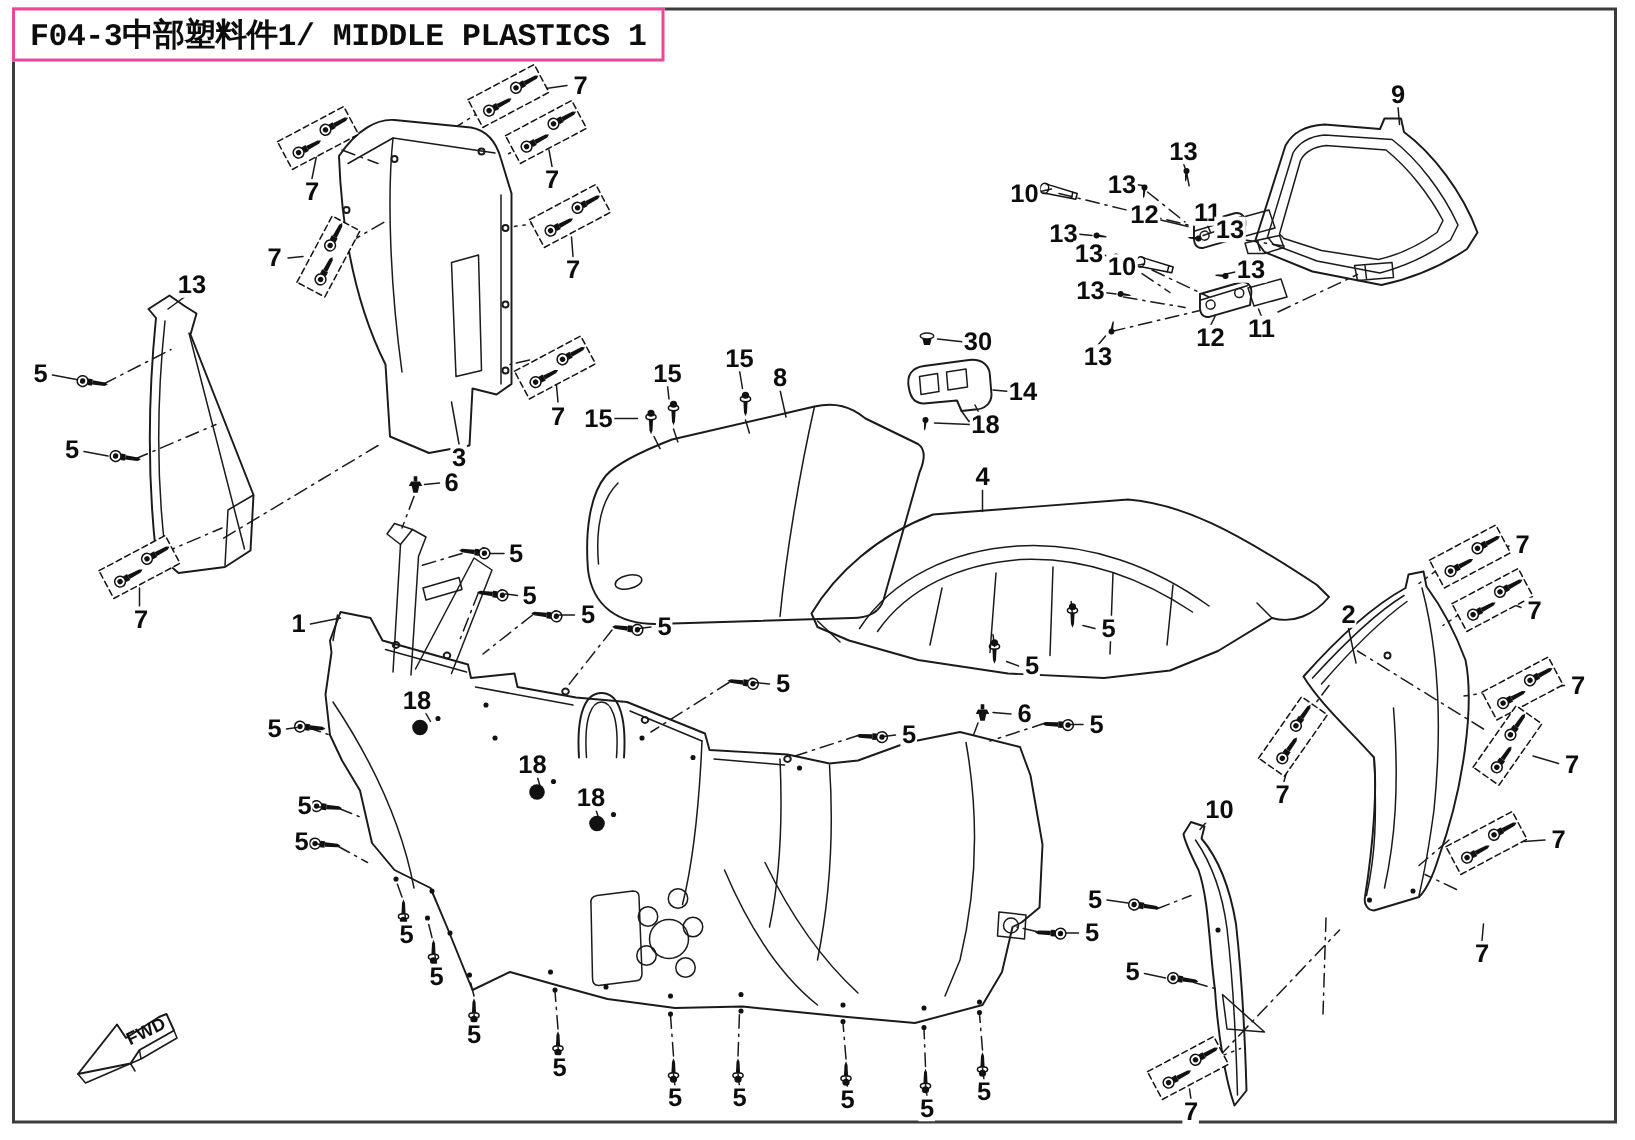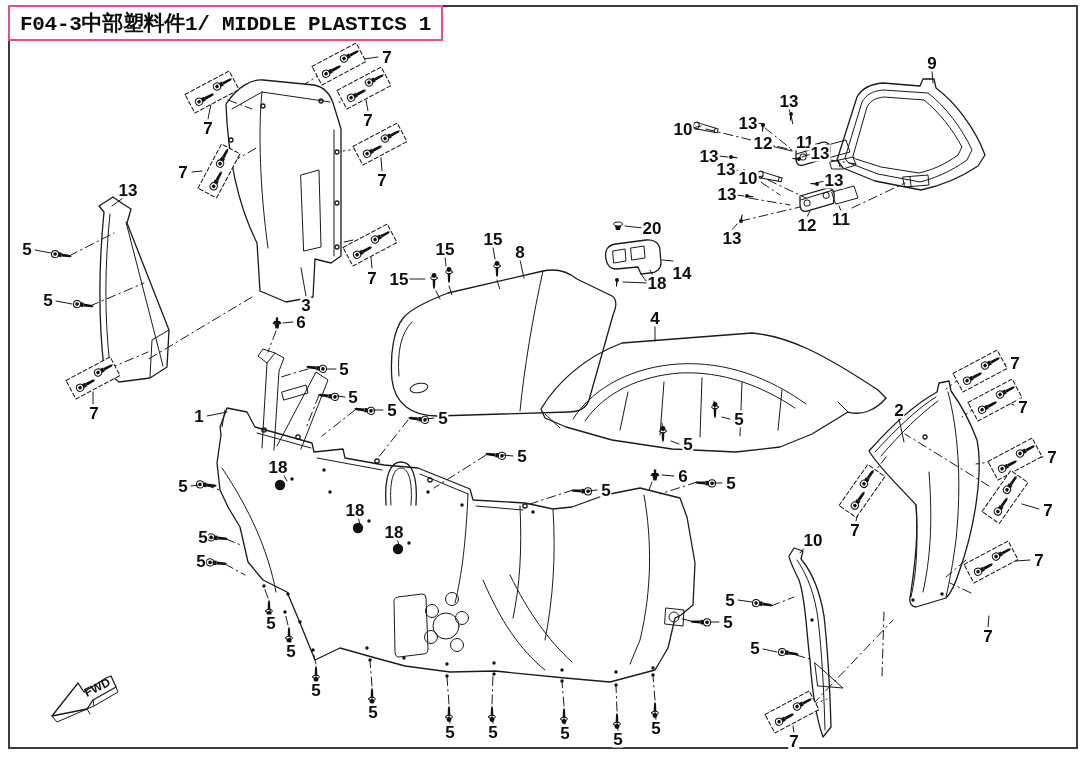--- a/index.html
+++ b/index.html
@@ -345,22 +345,22 @@
       <span class="lbl" style="left: 94px; top: 413px;">7</span>
       <span class="lbl" style="left: 208px; top: 128px;">7</span>
       <span class="lbl" style="left: 387px; top: 57px;">7</span>
       <span class="lbl" style="left: 368px; top: 120px;">7</span>
       <span class="lbl" style="left: 183px; top: 172px;">7</span>
       <span class="lbl" style="left: 382px; top: 180px;">7</span>
       <span class="lbl" style="left: 372px; top: 278px;">7</span>
       <span class="lbl" style="left: 399px; top: 279px;">15</span>
       <span class="lbl" style="left: 445px; top: 249px;">15</span>
       <span class="lbl" style="left: 493px; top: 239px;">15</span>
-      <span class="lbl" style="left: 652px; top: 228px;">20</span>
-      <span class="lbl" style="left: 682px; top: 273px;">14</span>
+      <span class="lbl" style="left: 652px; top: 228px;">30</span>
+      <span class="lbl" style="left: 682px; top: 261px;">14</span>
       <span class="lbl" style="left: 657px; top: 283px;">18</span>
       <span class="lbl" style="left: 683px; top: 129px;">10</span>
       <span class="lbl" style="left: 748px; top: 123px;">13</span>
       <span class="lbl" style="left: 789px; top: 101px;">13</span>
       <span class="lbl" style="left: 763px; top: 143px;">12</span>
       <span class="lbl" style="left: 805px; top: 142px;">11</span>
       <span class="lbl" style="left: 820px; top: 153px;">13</span>
       <span class="lbl" style="left: 709px; top: 156px;">13</span>
       <span class="lbl" style="left: 726px; top: 169px;">13</span>
       <span class="lbl" style="left: 748px; top: 178px;">10</span>

